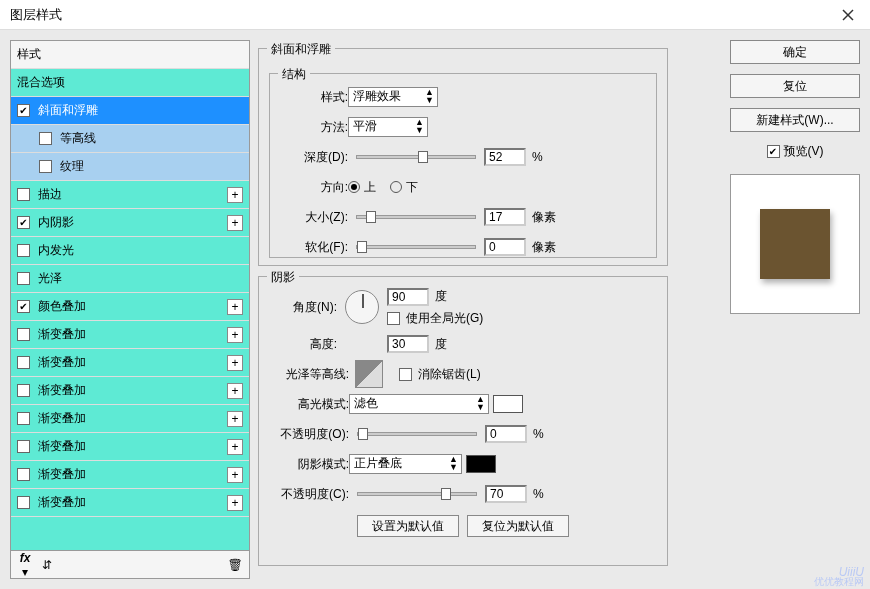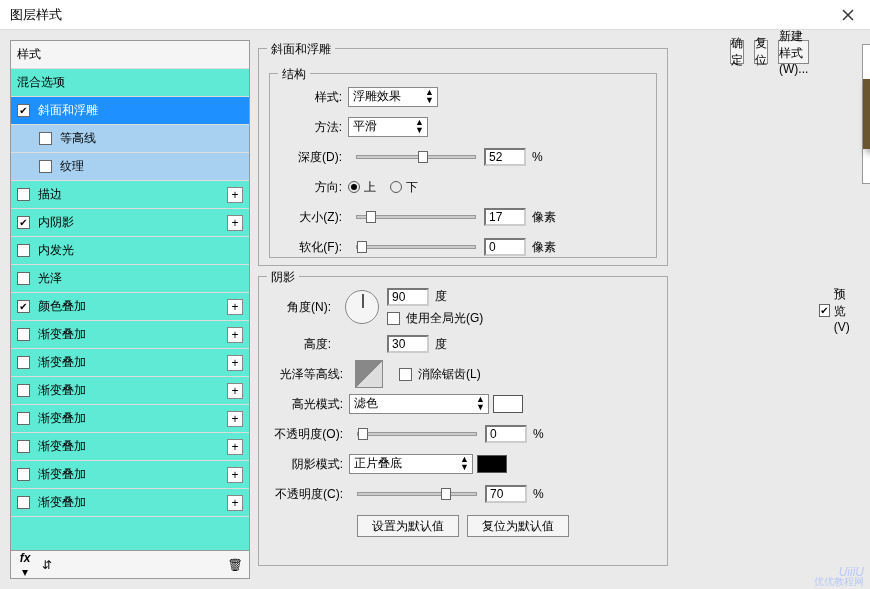--- a/index.html
+++ b/index.html
@@ -24,37 +24,37 @@
 .bottom-bar .spacer{flex:1}
 .bottom-bar .ico{width:16px;text-align:center;cursor:pointer}
 
 .center{flex:1;position:relative}
 .group{border:1px solid #aaa;position:absolute;padding:10px 8px 8px 8px}
 .group .legend{position:absolute;top:-8px;left:8px;background:#eaeaea;padding:0 4px}
 .group.g1{left:0;top:8px;width:410px;height:218px}
 .group.g2{left:10px;top:24px;width:388px;height:185px}
 .group.g3{left:0;top:236px;width:410px;height:290px}
 .row{display:flex;align-items:center;height:26px;margin-bottom:4px}
-.row .lab{width:70px;text-align:right;padding-right:6px}
+.row .lab{width:70px;text-align:right;}
 .select{height:20px;border:1px solid #888;background:#fff;padding:0 4px;display:flex;align-items:flex-start;min-width:80px;position:relative;cursor:pointer}
 .select .arr{position:absolute;right:3px;font-size:9px;line-height:8px}
 .slider{flex:1;height:4px;background:#ccc;border:1px solid #999;margin:0 8px;position:relative;max-width:120px}
 .slider .thumb{position:absolute;width:10px;height:12px;background:#fff;border:1px solid #666;top:-5px;cursor:pointer}
 .num{width:42px;height:18px;border:2px inset #ccc;background:#fff;padding:0 3px;text-align:left}
 .unit{margin-left:6px}
 .radio{width:12px;height:12px;border:1px solid #555;border-radius:50%;margin-right:4px;display:inline-flex;align-items:center;justify-content:center}
 .radio.on::after{content:"";width:6px;height:6px;background:#000;border-radius:50%}
 .angle-widget{width:34px;height:34px;border:1px solid #888;border-radius:50%;background:#f5f5f5;position:relative;margin:0 8px}
 .angle-widget::after{content:"";position:absolute;width:2px;height:14px;background:#555;left:16px;top:3px}
 .contour{width:28px;height:28px;border:1px solid #888;background:linear-gradient(135deg,#888 0%,#888 50%,#ddd 50%,#ddd 100%);margin:0 6px;display:inline-block}
 .swatch{width:30px;height:18px;border:1px solid #555;display:inline-block;margin-left:4px}
 .btn{height:22px;padding:0 14px;border:1px solid #888;background:#f5f5f5;cursor:pointer;display:inline-flex;align-items:center}
 .btnrow{display:flex;gap:8px;justify-content:center;margin-top:8px}
 
-.rightp{width:130px;display:flex;gap:10px;align-items:stretch}
+.rightp{width:130px;display:flex;flex-direction:column;gap:10px;align-items:stretch}
 .rbtn{height:24px;border:1px solid #888;background:#f5f5f5;display:flex;align-items:center;justify-content:center;cursor:pointer}
 .preview-chk{display:flex;align-items:center;justify-content:center;gap:4px;margin-top:1px}
 .preview-chk .chk{width:13px;height:13px;border:1px solid #666;background:#fff;display:inline-flex;align-items:center;justify-content:center}
 .preview-chk .chk::after{content:"✔";font-size:10px}
 .preview-box{height:140px;border:1px solid #999;background:#fff;display:flex;align-items:center;justify-content:center;margin-top:4px}
 .preview-inner{width:70px;height:70px;background:#6b5430;box-shadow:2px 4px 6px rgba(0,0,0,.3)}
 .watermark{position:absolute;right:6px;bottom:10px;font-size:12px;color:#8aa9ff;opacity:.5;font-style:italic;pointer-events:none}
 .wm2{font-size:10px;color:#8aa9ff;opacity:.5;position:absolute;right:6px;bottom:0}
 </style>
 </head>
@@ -255,21 +255,21 @@
       <div class="row">
         <span class="lab" style="width:82px">不透明度(O):</span>
         <div class="slider">
             <div class="thumb" style="left:0"></div>
           </div>
         <input class="num" value="0" style="">
           <span class="unit">%</span>
       </div>
       <div class="row">
         <span class="lab" style="width:82px">阴影模式:</span>
-        <div class="select" style="width:124px">
+        <div class="select" style="width:113px">
             <span>正片叠底</span>
             <span class="arr">▲<br>▼</span>
           </div>
         <span class="swatch" style="background:#000"></span>
       </div>
       <div class="row">
         <span class="lab" style="width:82px">不透明度(C):</span>
         <div class="slider">
             <div class="thumb" style="left:70%"></div>
           </div>

